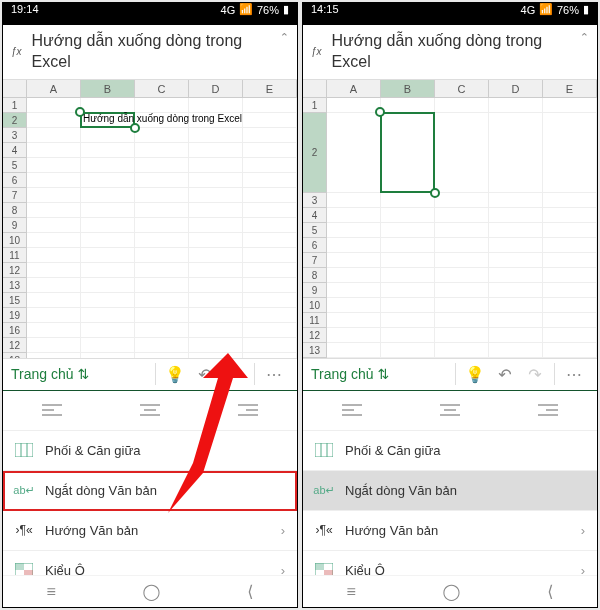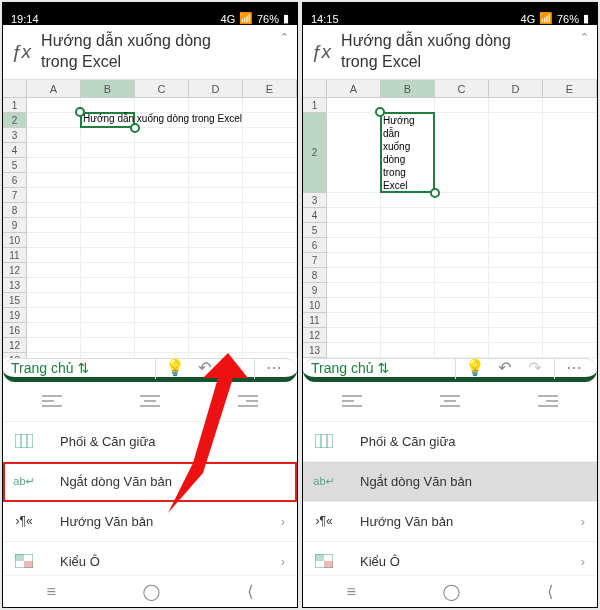--- a/index.html
+++ b/index.html
@@ -1,54 +1,54 @@
 <!DOCTYPE html>
 <html><head>
 <meta charset="utf-8">
 <style>
   * { box-sizing: border-box; margin: 0; padding: 0; }
   body { background: #e8e8e8; font-family: Arial, sans-serif; width: 600px; height: 610px; overflow: hidden; }
   .container { display: flex; gap: 4px; padding: 2px; }
   .phone { width: 296px; height: 606px; background: #fff; border: 1px solid #000; position: relative; overflow: hidden; }
   
-  .statusbar { height: 22px; background: #000; color: #fff; display: flex; justify-content: space-between; align-items: flex-end; padding: 0 8px; font-size: 11px; }
+  .statusbar { height: 22px; background: #000; color: #fff; display: flex; justify-content: space-between; align-items: flex-start; padding: 0 8px; font-size: 11px; }
   .statusbar .right { display: flex; align-items: center; gap: 4px; }
   
   .formulabar { display: flex; align-items: center; padding: 6px 8px; border-bottom: 1px solid #ddd; gap: 10px; min-height: 50px; }
-  .fx { font-style: italic; font-size: 19px; color: #555; flex-shrink: 0; }
+  .fx { font-style: italic; font-size: 10px; color: #555; flex-shrink: 0; }
   .formula-text { font-size: 16px; color: #333; line-height: 1.3; flex: 1; padding-right: 20px; }
   .formulabar .caret { color: #888; font-size: 11px; align-self: flex-start; }
   
   .sheet { position: relative; height: 290px; overflow: hidden; background: #fff; }
   .cornercell { position: absolute; left: 0; top: 0; width: 24px; height: 18px; background: #f0f0f0; border-right: 1px solid #ccc; border-bottom: 1px solid #ccc; }
   .colheads { position: absolute; left: 24px; top: 0; height: 18px; display: flex; }
   .colhead { width: 54px; height: 18px; background: #f0f0f0; border-right: 1px solid #ccc; border-bottom: 1px solid #ccc; font-size: 11px; color: #555; text-align: center; line-height: 18px; }
   .colhead.selected { background: #bdd7c5; }
   .rowheads { position: absolute; left: 0; top: 18px; width: 24px; }
   .rowhead { height: 15px; width: 24px; background: #f0f0f0; border-right: 1px solid #ccc; border-bottom: 1px solid #ccc; font-size: 10px; color: #555; text-align: center; line-height: 15px; }
   .rowhead.selected { background: #bdd7c5; }
   .grid { position: absolute; left: 24px; top: 18px; }
   .row { display: flex; }
   .cell { width: 54px; height: 15px; border-right: 1px solid #eee; border-bottom: 1px solid #eee; font-size: 10px; line-height: 15px; overflow: visible; white-space: nowrap; }
   
   .sel-border { position: absolute; border: 2px solid #1e7e3e; background: transparent; pointer-events: none; }
   .sel-handle { position: absolute; width: 10px; height: 10px; border: 2px solid #1e7e3e; background: #fff; border-radius: 50%; pointer-events: none; }
   
   .wrapped-cell { position: absolute; font-size: 10px; line-height: 13px; color: #000; }
   
-  .toolbar-top { height: 24px; border-top: 1px solid #ddd; border-bottom: 5px solid #14532d; display: flex; align-items: center; padding: 0 8px; background: #fff; border-radius: 12px; }
+  .toolbar-top { height: 33px; border-top: 1px solid #ddd; border-bottom: 1px solid #14532d; display: flex; align-items: center; padding: 0 8px; background: #fff; }
   .toolbar-top .tab { color: #1e7e3e; font-size: 14px; display: flex; align-items: center; gap: 4px; }
   .toolbar-top .spacer { flex: 1; }
   .toolbar-top .ticon { width: 30px; text-align: center; color: #888; font-size: 16px; }
   .toolbar-top .divider { width: 1px; height: 22px; background: #ddd; margin: 0 4px; }
   
   .alignrow { height: 40px; display: flex; border-bottom: 1px solid #eee; }
   .alignrow > div { flex: 1; display: flex; align-items: center; justify-content: center; color: #666; }
   
-  .menuitem { height: 40px; display: flex; align-items: center; padding: 0 12px; border-bottom: 1px solid #eee; font-size: 13px; color: #333; gap: 27px; }
+  .menuitem { height: 40px; display: flex; align-items: center; padding: 0 12px; border-bottom: 1px solid #eee; font-size: 13px; color: #333; gap: 12px; }
   .menuitem .micon { width: 18px; height: 18px; display: flex; align-items: center; justify-content: center; }
   .menuitem .mtext { flex: 1; }
   .menuitem .chevron { color: #999; font-size: 13px; }
   .menuitem.highlighted-red { outline: 2px solid #d22; outline-offset: -2px; }
   .menuitem.highlighted-grey { background: #dcdcdc; }
   
   .navbar { position: absolute; bottom: 0; left: 0; right: 0; height: 32px; display: flex; justify-content: space-around; align-items: center; color: #888; font-size: 16px; background: #fff; border-top: 1px solid #f3f3f3; }
   
   .arrow-svg { position: absolute; pointer-events: none; }
   
@@ -449,28 +449,20 @@
             <div class="cell"></div>
             <div class="cell"></div>
             <div class="cell"></div>
             <div class="cell"></div>
             <div class="cell"></div>
           </div>
         </div>
     <div class="sel-border" style="left:77px; top:32px; width:55px; height:81px;"></div>
     <div class="sel-handle" style="left:72px; top:27px;"></div>
     <div class="sel-handle" style="left:127px; top:108px;"></div>
-    <div class="wrapped-cell" style="left:80px; top:34px;" id="r-wrapped">
-          <div>Hướng</div>
-          <div>dẫn</div>
-          <div>xuống</div>
-          <div>dòng</div>
-          <div>trong</div>
-          <div>Excel</div>
-        </div>
   </div>
 
   <div class="toolbar-top">
     <div class="tab">
       <span>Trang chủ</span>
       <span style="color:#1e7e3e;">⇅</span>
     </div>
     <div class="spacer"></div>
     <div class="divider"></div>
     <div class="ticon">💡</div>

